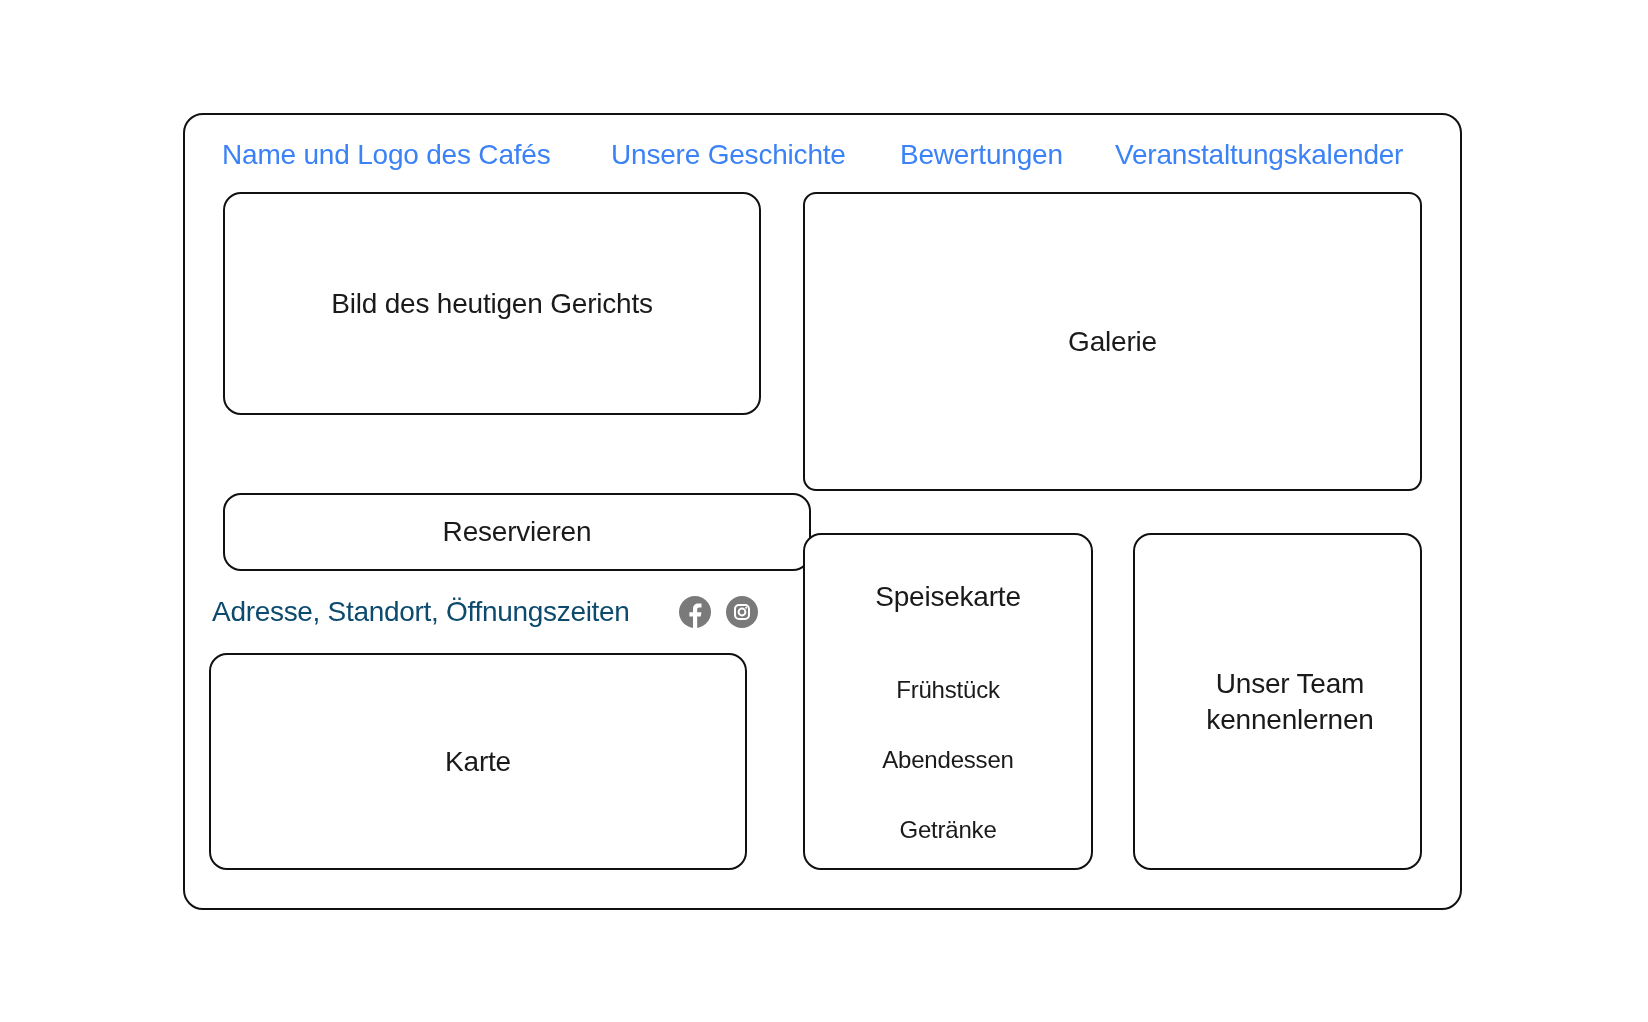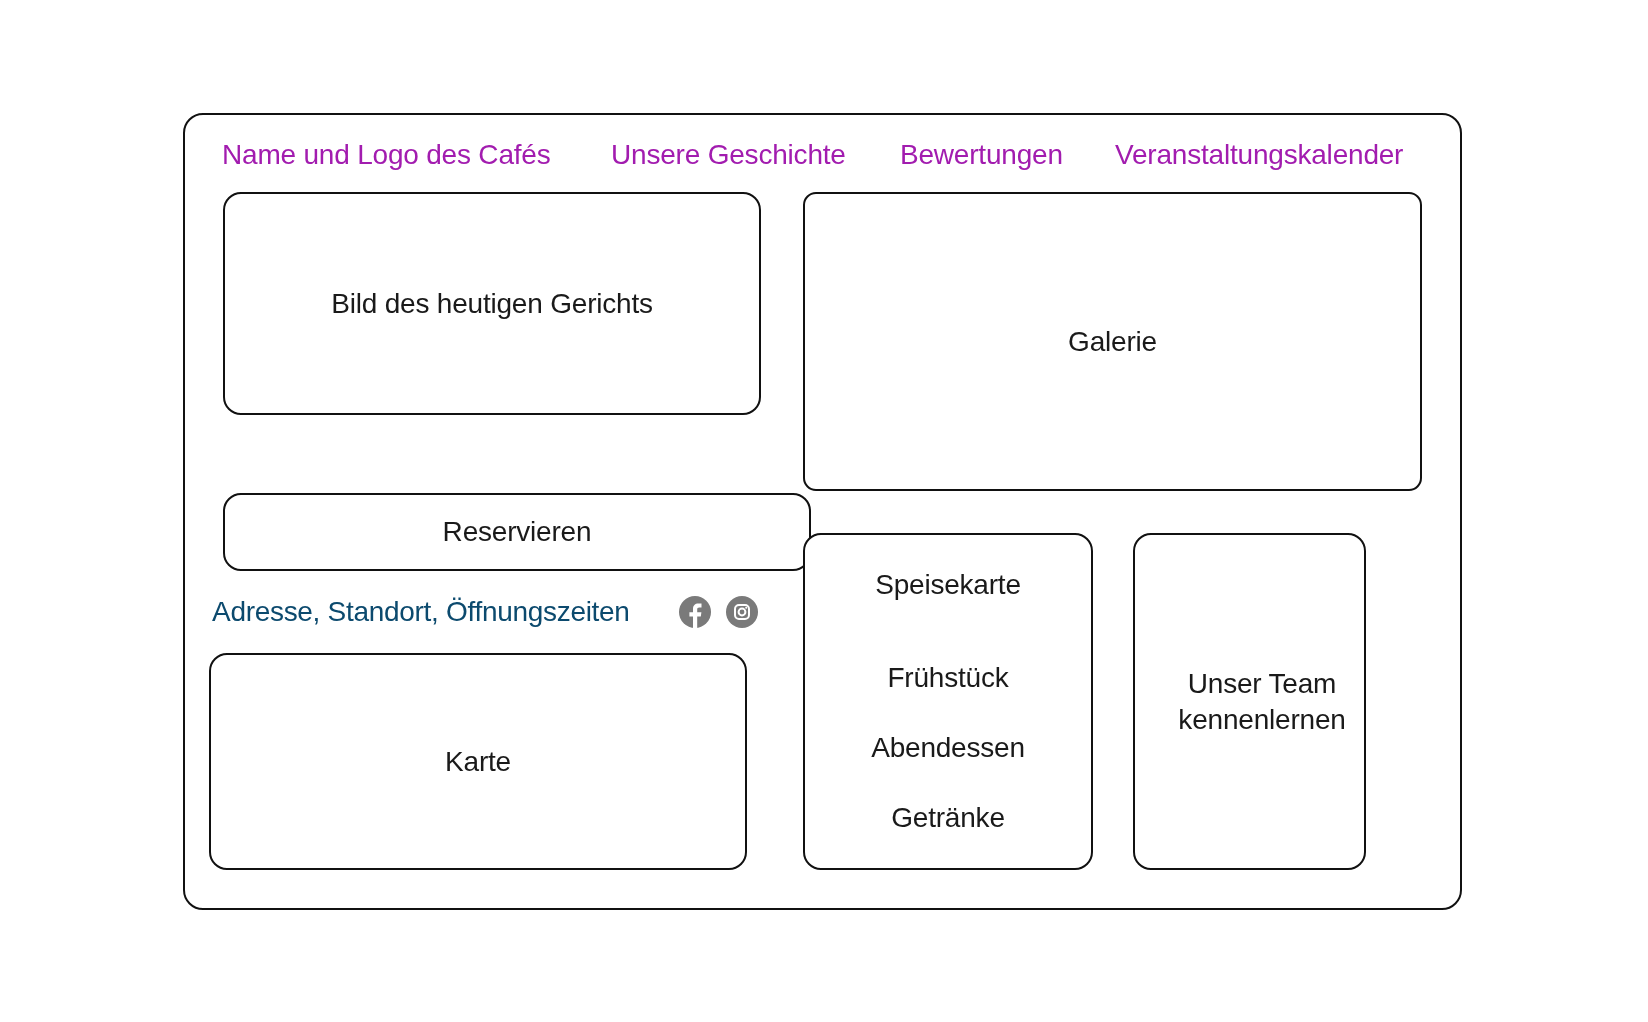--- a/index.html
+++ b/index.html
@@ -40,21 +40,21 @@
       color: #1a1a1a;
       background: #fff;
     }
     .nav-item {
       position: absolute;
       top: 135px;
       font-size: 28px;
       line-height: 40px;
       white-space: nowrap;
       letter-spacing: -0.2px;
-      color: #a21caf;
+      color: #3b82f6;
     }
     .address {
       position: absolute;
       left: 212px;
       top: 592px;
       font-size: 28px;
       line-height: 40px;
       white-space: nowrap;
       letter-spacing: -0.3px;
       color: #0c4a6e;
@@ -65,31 +65,31 @@
       height: 32px;
       border-radius: 50%;
       background: #7a7a7a;
       top: 596px;
       display: flex;
       align-items: center;
       justify-content: center;
     }
     .menu-box {
       flex-direction: column;
-      justify-content: flex-start;
+      justify-content: center;
       gap: 16px;
     }
     .menu-title {
       margin-top: 30px;
       margin-bottom: 30px;
       font-size: 28px;
       line-height: 40px;
     }
     .menu-item {
-      font-size: 28px;
+      font-size: 24px;
       line-height: 54px;
     }
     .team-label {
       line-height: 36px;
     }
   </style>
 </head>
 <body>
 
 <div class="frame"></div>
@@ -130,16 +130,16 @@
   <span>Galerie</span>
 </div>
 
 <div class="box menu-box" style="left:803px; top:533px; width:290px; height:337px;">
   <span class="menu-title">Speisekarte</span>
   <span class="menu-item">Frühstück</span>
   <span class="menu-item">Abendessen</span>
   <span class="menu-item">Getränke</span>
 </div>
 
-<div class="box" style="left:1133px; top:533px; width:233px; height:337px; flex-direction:column;padding-left:25px;">
+<div class="box" style="left:1133px; top:533px; width:289px; height:337px; flex-direction:column;padding-left:25px;">
   <span class="team-label">Unser Team</span>
   <span class="team-label">kennenlernen</span>
 </div>
 
 </body></html>

